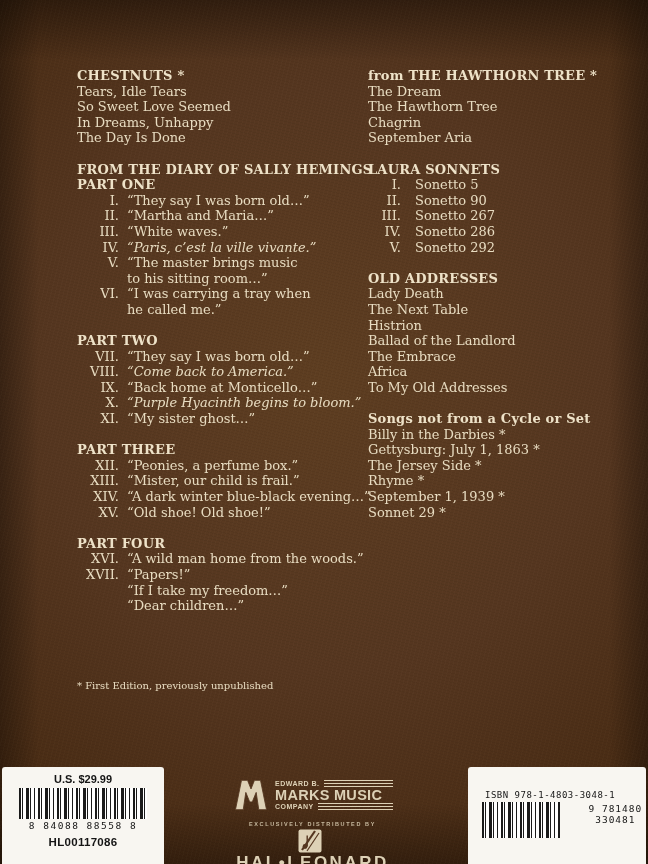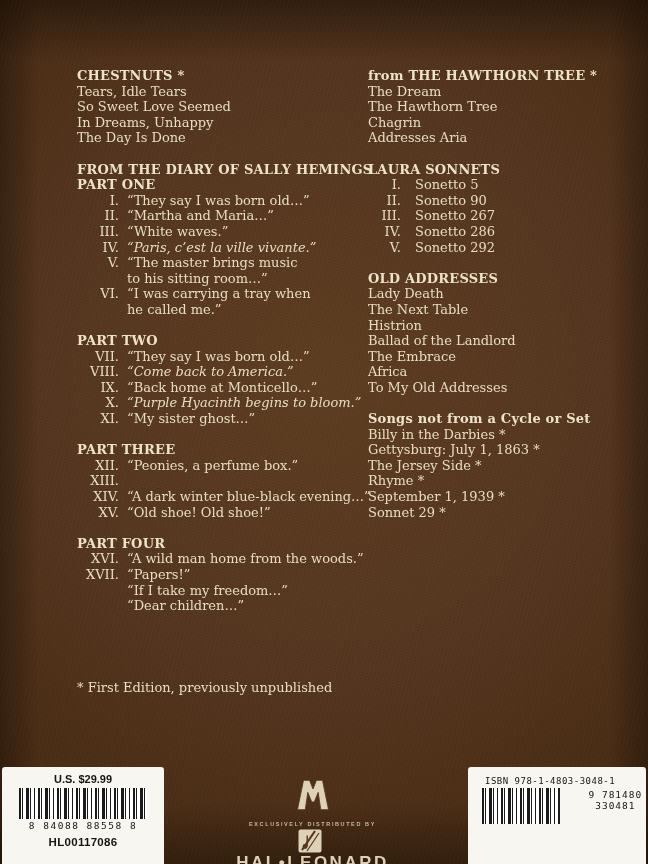--- a/index.html
+++ b/index.html
@@ -23,38 +23,38 @@
   .col-right{left:368px;width:274px;}
   .head{font-weight:bold;letter-spacing:.2px;white-space:nowrap;color:#eee2c8;}
   .gap{margin-top:15.6px;}
   .row{display:flex;}
   .num{flex:0 0 42px;text-align:right;}
   .txt{margin-left:8px;white-space:nowrap;}
   .col-right .num{flex:0 0 33px;}
   .col-right .txt{margin-left:14px;text-align:center;}
   .it{font-style:italic;}
   .song{white-space:nowrap;}
-  .footnote{position:absolute;left:77px;top:680px;font-size:13px;color:#e8dcc1;}
+  .footnote{position:absolute;left:77px;top:680px;font-size:10px;color:#e8dcc1;}
 
   
   .box{position:absolute;background:#f8f6f1;border-radius:3px;color:#151515;
        font-family:"Liberation Sans","DejaVu Sans",sans-serif;}
   .box-left{left:2px;top:767px;width:162px;height:101px;display:flex;flex-direction:column;align-items:center;}
   .price{font-weight:bold;font-size:11px;margin-top:6px;}
   .bars{background-color:#fff;
     background-image:repeating-linear-gradient(90deg,
       #1a1a1a 0 2px,#fff 2px 3px,#1a1a1a 3px 4px,#fff 4px 7px,
       #1a1a1a 7px 10px,#fff 10px 11px,#1a1a1a 11px 12px,#fff 12px 15px,
       #1a1a1a 15px 16px,#fff 16px 19px);}
   .upc{width:128px;height:31px;margin-top:3px;}
   .bar-digits{font-family:"DejaVu Sans Mono","Liberation Mono",monospace;font-size:9.5px;letter-spacing:1.5px;margin-top:1px;text-align:center;}
   .catalog{font-weight:bold;font-size:11.5px;margin-top:5px;letter-spacing:.3px;}
 
   .box-right{left:468px;top:767px;width:178px;height:101px;padding-left:0;}
-  .isbn{font-family:"DejaVu Sans Mono","Liberation Mono",monospace;font-size:9px;letter-spacing:.5px;margin:9px 0 2px 17px;}
+  .isbn{font-family:"DejaVu Sans Mono","Liberation Mono",monospace;font-size:9px;letter-spacing:.5px;margin:23px 0 2px 17px;}
   .bc-row{display:flex;align-items:flex-start;margin-left:14px;}
   .main-bc{display:flex;gap:25px;}
   .ean{width:110px;height:36px;}
   .ean-digits{letter-spacing:1px;margin-left:-6px;}
   .supp-bc{display:flex;align-items:center;margin-left:5px;}
   .supp-num{font-family:"DejaVu Sans Mono","Liberation Mono",monospace;font-size:11px;letter-spacing:1px;}
   .supp{width:42px;height:31px;background-image:repeating-linear-gradient(90deg,
       #1a1a1a 0 1px,#fff 1px 4px,#1a1a1a 4px 6px,#fff 6px 7px,
       #1a1a1a 7px 8px,#fff 8px 11px);}
 
@@ -145,20 +145,21 @@
       <span class="txt">“My sister ghost…”</span>
     </div>
 
     <div class="head gap">PART THREE</div>
     <div class="row">
       <span class="num">XII.</span>
       <span class="txt">“Peonies, a perfume box.”</span>
     </div>
     <div class="row">
       <span class="num">XIII.</span>
+      <span class="txt">“Mister, our child is frail.”</span>
     </div>
     <div class="row">
       <span class="num">XIV.</span>
       <span class="txt">“A dark winter blue-black evening…”</span>
     </div>
     <div class="row">
       <span class="num">XV.</span>
       <span class="txt">“Old shoe! Old shoe!”</span>
     </div>
 
@@ -179,21 +180,21 @@
       <span class="num"></span>
       <span class="txt">“Dear children…”</span>
     </div>
   </div>
 
   <div class="col col-right">
     <div class="head">from THE HAWTHORN TREE *</div>
     <div class="song">The Dream</div>
     <div class="song">The Hawthorn Tree</div>
     <div class="song">Chagrin</div>
-    <div class="song">Addresses Aria</div>
+    <div class="song">September Aria</div>
 
     <div class="head gap">LAURA SONNETS</div>
     <div class="row">
       <span class="num">I.</span>
       <span class="txt">Sonetto 5</span>
     </div>
     <div class="row">
       <span class="num">II.</span>
       <span class="txt">Sonetto 90</span>
     </div>
@@ -235,20 +236,31 @@
     <div class="bars upc"></div>
     <div class="bar-digits">8 84088 88558 8</div>
     <div class="catalog">HL00117086</div>
   </div>
 
   <div class="center-logos">
     <div class="marks">
       <svg class="marks-m" viewBox="0 0 44 38">
         <path d="M4 36 L11 2 H18 L22 12 L26 2 H33 L40 36 H31 L28 16 L23.5 27 H20.5 L16 16 L13 36 Z" fill="#ddd1b6" stroke="#553620" stroke-width="1"></path>
       </svg>
+      <div class="marks-text">
+        <div class="marks-small-row">
+          <span>EDWARD B.</span>
+          <span class="rules"></span>
+        </div>
+        <div class="marks-big">MARKS MUSIC</div>
+        <div class="marks-small-row">
+          <span>COMPANY</span>
+          <span class="rules"></span>
+        </div>
+      </div>
     </div>
     <div class="dist">EXCLUSIVELY DISTRIBUTED BY</div>
     <div class="hal">
       <svg class="hal-icon" viewBox="0 0 24 24">
         <rect x="0.5" y="0.5" width="23" height="23" rx="2" fill="#ddd1b6"></rect>
         <path d="M4 21 L17 2" stroke="#553620" stroke-width="2.2" fill="none"></path>
         <path d="M9 22 L21 4" stroke="#553620" stroke-width="1.2" fill="none"></path>
         <circle cx="7" cy="17.5" r="2.4" fill="#553620"></circle>
         <path d="M9.2 17.5 V6.5" stroke="#553620" stroke-width="1.4"></path>
       </svg>

